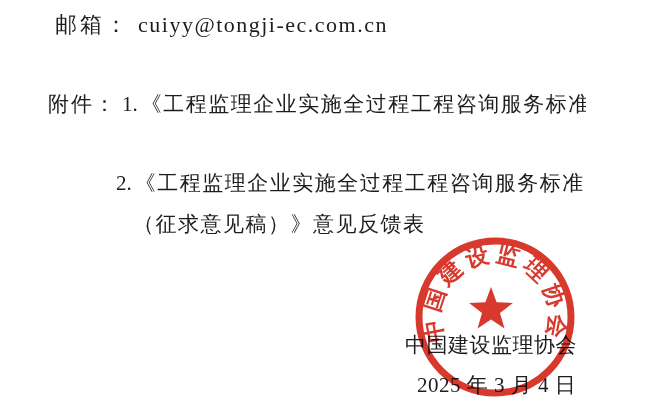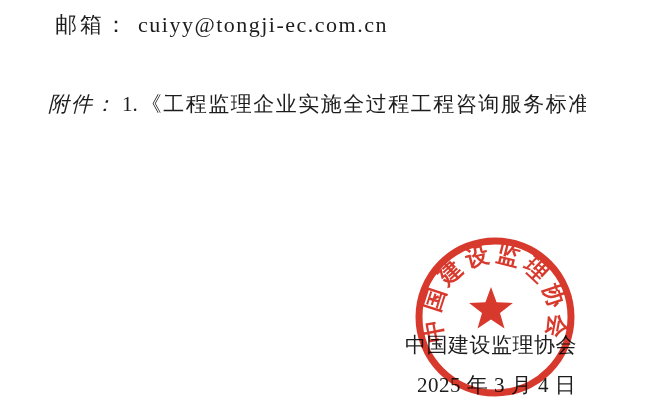--- a/index.html
+++ b/index.html
@@ -21,21 +21,21 @@
     white-space: nowrap;
     font-size: 21px;
     letter-spacing: 1.5px;
     line-height: 26px;
   }
   .email-line { left: 55px; top: 12px; font-size: 22px; }
   .email-line .label { letter-spacing: 3px; margin-right: 8px; }
   .email-line .value { letter-spacing: 1.5px; }
 
   .att-line1 { left: 48px; top: 91px; }
-  .att-label { letter-spacing: 2px; margin-right: 5px; font-style: italic; }
+  .att-label { letter-spacing: 2px; margin-right: 5px; }
   .att-num   { margin-right: 3px; letter-spacing: 0; }
   .att-cont1 { left: 133px; top: 131px; }
   .att-line2 { left: 116px; top: 170px; }
   .att-cont2 { left: 133px; top: 211px; }
 
   .signer { left: 405px; top: 332px; letter-spacing: 0.5px; }
   .date   { left: 417px; top: 372px; letter-spacing: 0.5px; }
 
   .seal {
     position: absolute;
@@ -61,21 +61,25 @@
 
   <div class="txt email-line">
     <span class="label">邮箱：</span><span class="value">cuiyy@tongji-ec.com.cn</span>
   </div>
 
   <div class="txt att-line1">
     <span class="att-label">附件：</span><span class="att-num">1.</span><span>《工程监理企业实施全过程工程咨询服务标准</span>
   </div>
 
 
+  <div class="txt att-line2">
+    <span class="att-num">2.</span><span>《工程监理企业实施全过程工程咨询服务标准</span>
+  </div>
 
+  <div class="txt att-cont2">（征求意见稿）》意见反馈表</div>
 
   <div class="txt signer">中国建设监理协会</div>
 
   <div class="txt date">2025 年 3 月 4 日</div>
 
   <svg class="seal" viewBox="0 0 180 178" xmlns="http://www.w3.org/2000/svg">
     <defs>
       <path id="seal-arc" d="M 40 110 A 55 55 0 1 1 138 110" fill="none"></path>
     </defs>
     <circle cx="89" cy="85" r="76" fill="none" stroke="#d5281b" stroke-width="7"></circle>

